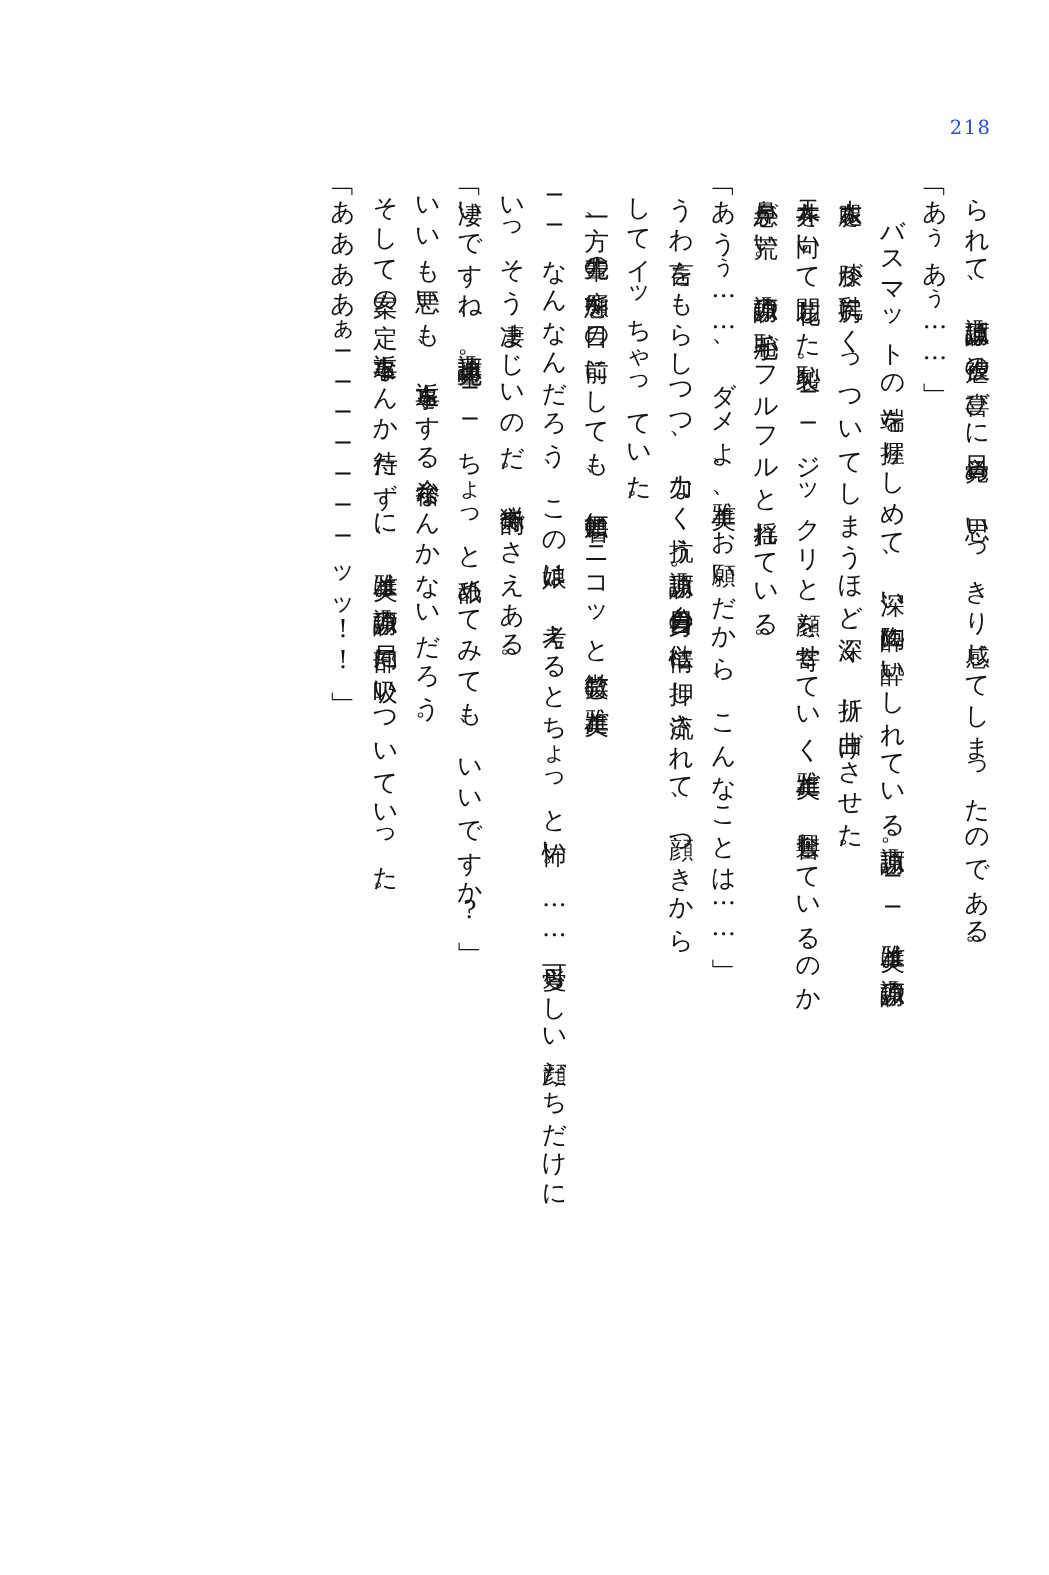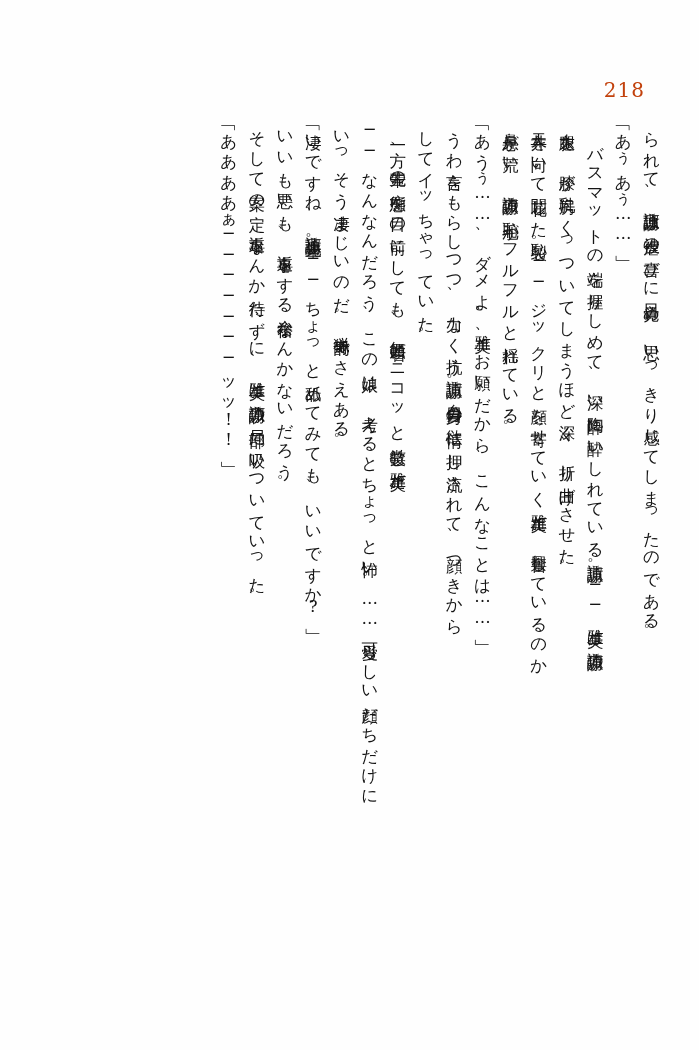--- a/index.html
+++ b/index.html
@@ -16,24 +16,24 @@
   }
   .page {
     position: relative;
     width: 699px;
     height: 1050px;
     background: #fefefe;
   }
   .page-number {
     position: absolute;
     top: 78px;
-    right: 54px;
-    font-size: 20px;
+    right: 38px;
+    font-size: 13px;
     letter-spacing: 1px;
-    color: #c2410c;
+    color: #1d4ed8;
     font-family: "DejaVu Serif", "Liberation Serif", serif;
   }
   .text-body {
     position: absolute;
     top: 120px;
     right: 40px;
     bottom: 55px;
     left: 45px;
     display: flex;
     flex-direction: row-reverse;

